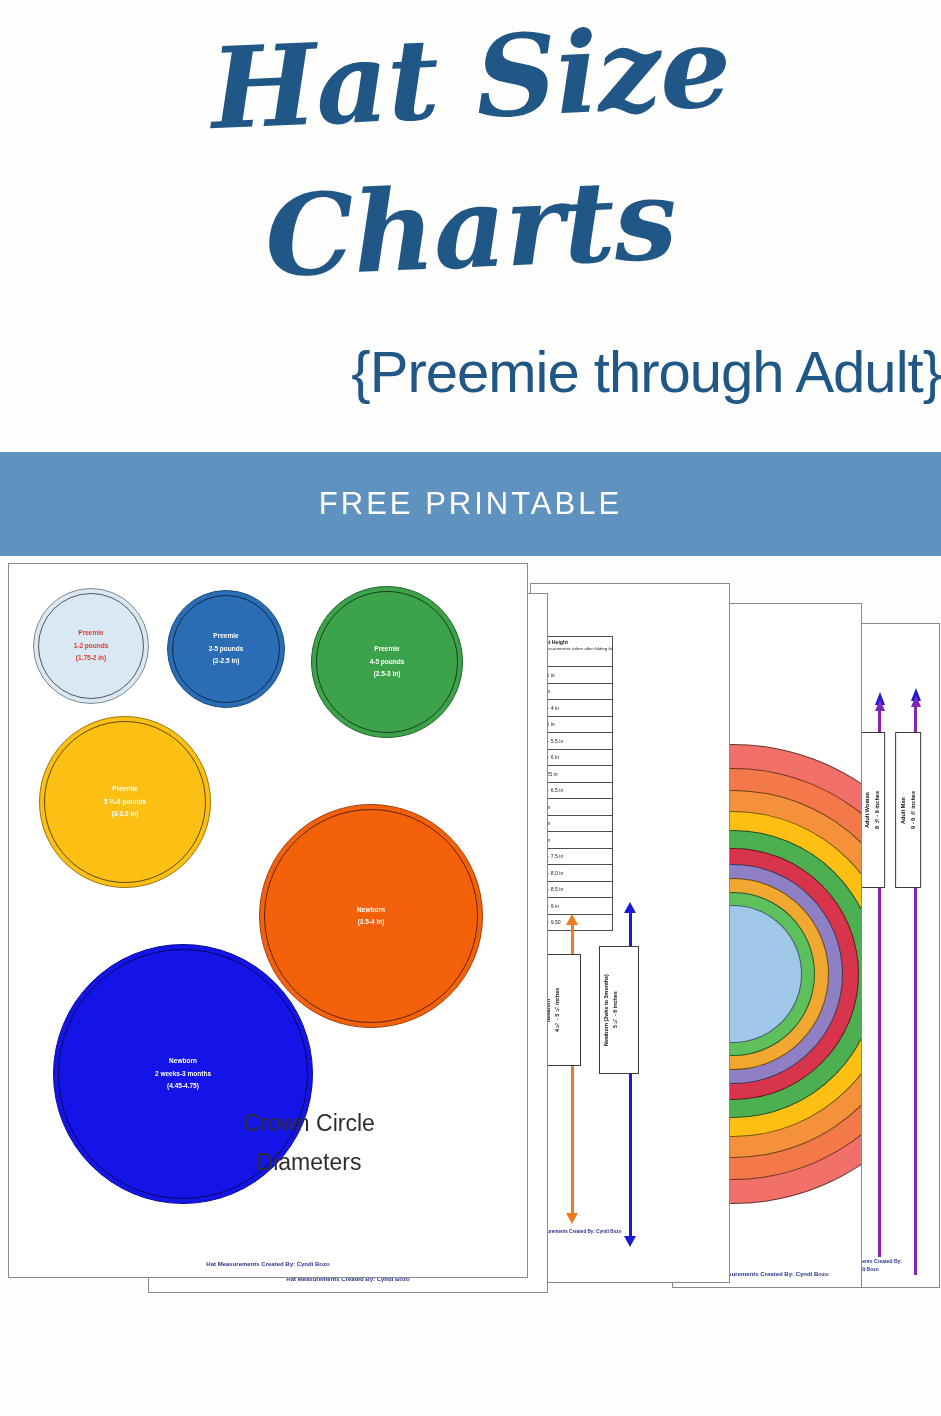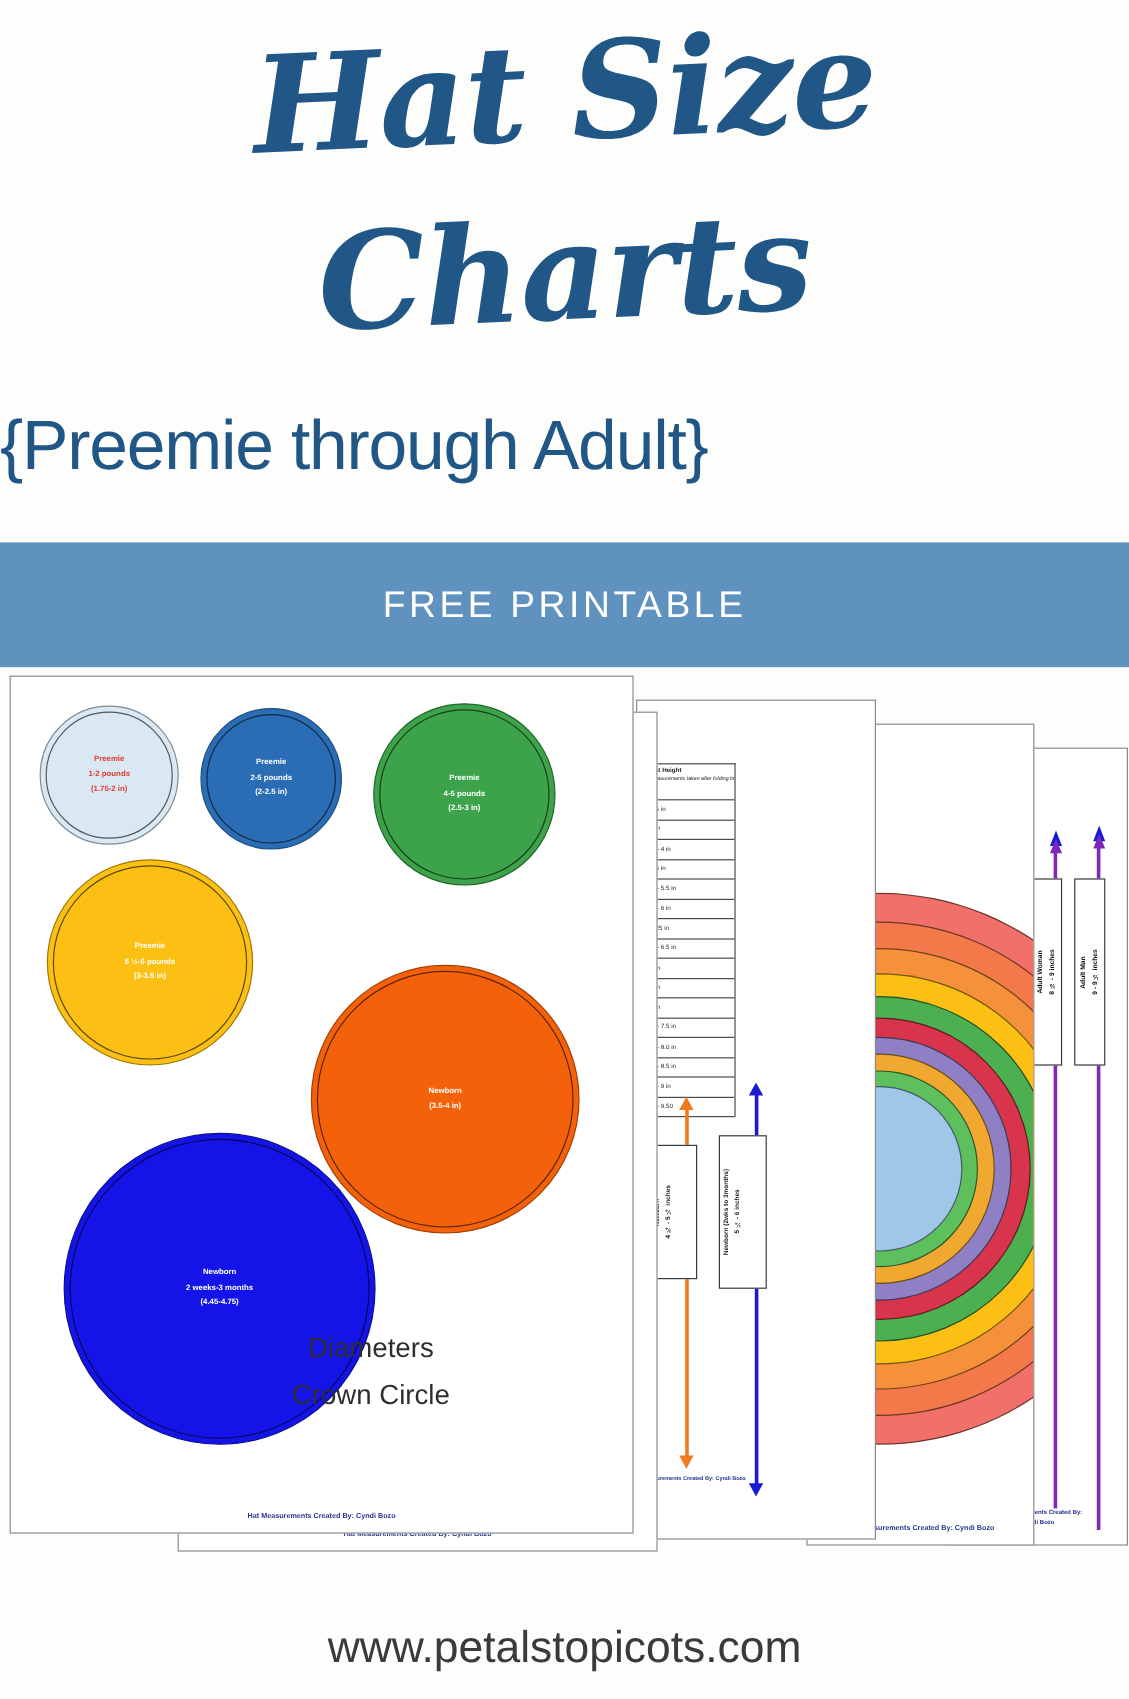--- a/index.html
+++ b/index.html
@@ -20,21 +20,21 @@
     color: #215786;
     font-family: "DejaVu Serif", serif;
     font-style: italic;
     font-weight: 700;
     letter-spacing: -1px;
   }
   .script-1 { top: 22px; font-size: 112px; line-height: 1.0; transform: rotate(-2.5deg); }
   .script-2 { top: 172px; font-size: 112px; line-height: 1.0; transform: rotate(-2.5deg); }
 
   .subtitle {
-    position: absolute; top: 338px; width: 100%; text-align: left;
+    position: absolute; top: 338px; width: 100%; text-align: right;
     color: #215786; font-size: 58px; font-weight: 400;
     font-family: "Liberation Sans", sans-serif;
     letter-spacing: -1px;
   }
 
   
   .banner {
     position: absolute; left: 0; top: 452px; width: 941px; height: 104px;
     background: #6092c0;
     display: flex; align-items: center; justify-content: center;
@@ -314,24 +314,23 @@
         <div>(3.5-4 in)</div>
       </div>
 
       <div class="circ c-navy">
         <div>Newborn</div>
         <div>2 weeks-3 months</div>
         <div>(4.45-4.75)</div>
       </div>
 
       <div class="crown-caption">
+        <div>Crown Circle</div>
         <div>Diameters</div>
-        <div>Crown Circle</div>
       </div>
 
       <div class="page-credit">Hat Measurements Created By: Cyndi Bozo</div>
     </div>
 
   </div>
 
-  <div class="footer-url">www.petalstopicots.com</div>
 
 </div>
 
 </body></html>

